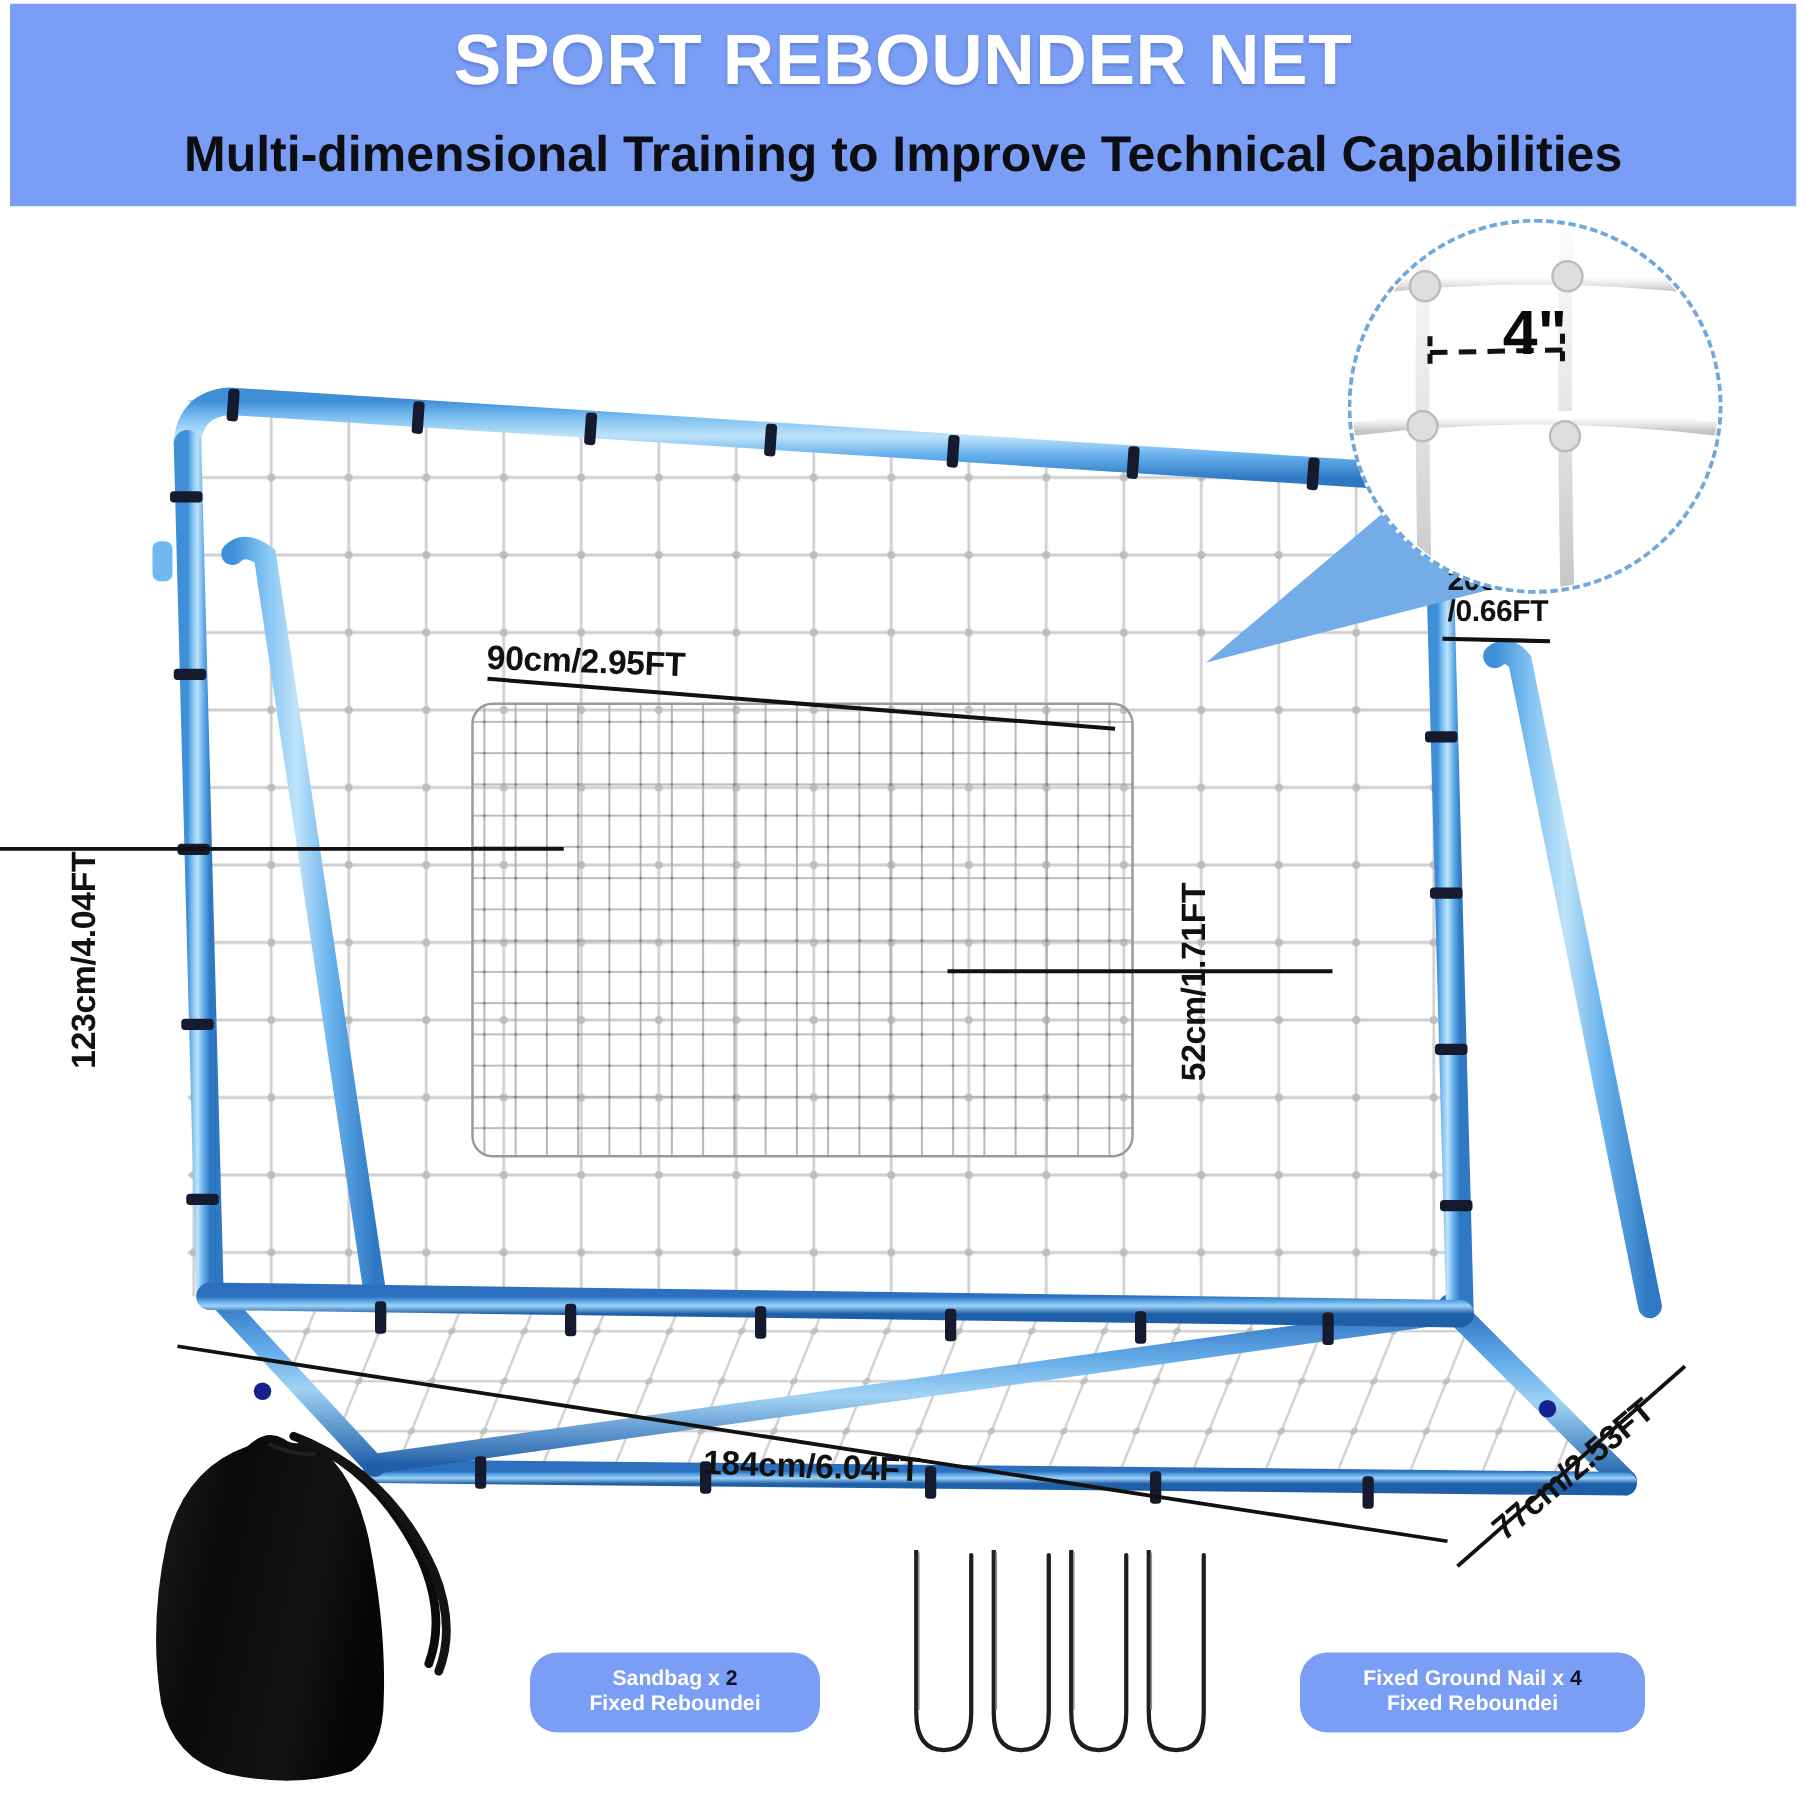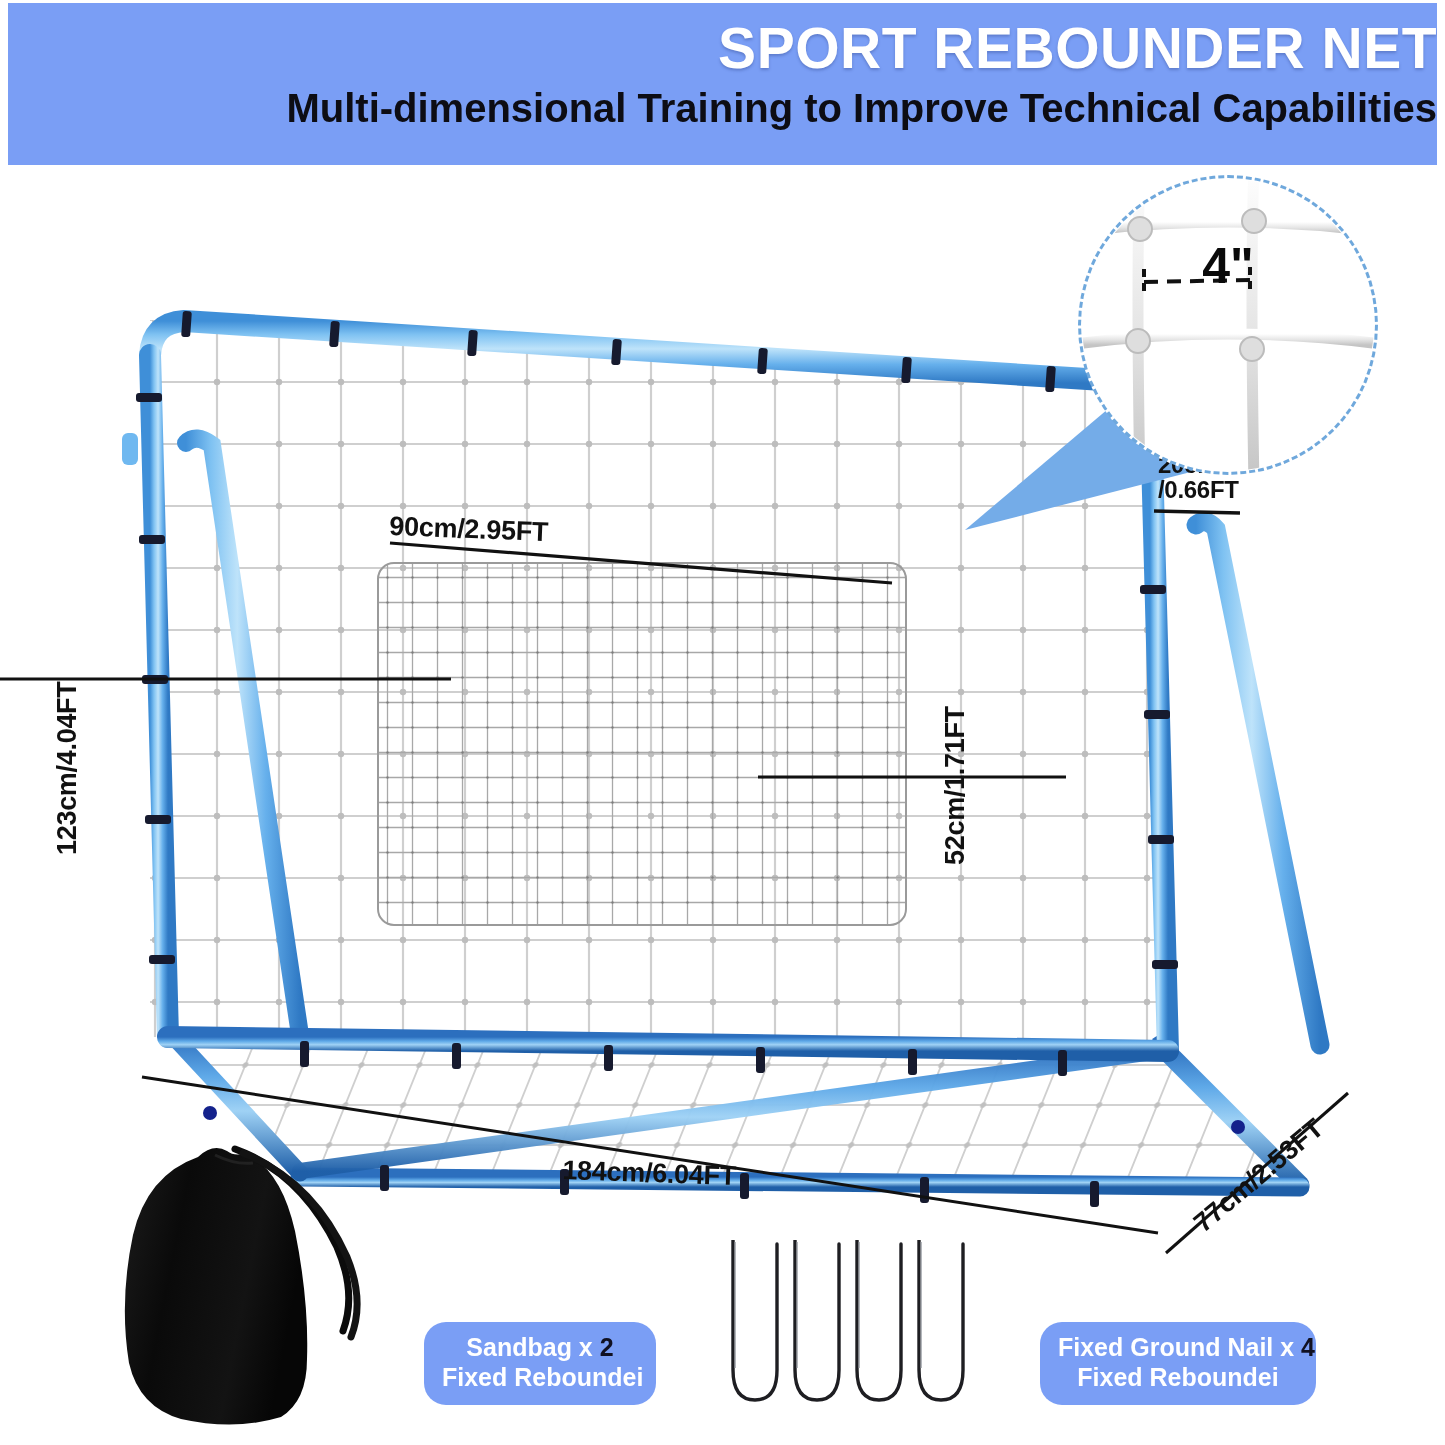--- a/index.html
+++ b/index.html
@@ -17,36 +17,36 @@
     height: 1445px;
     background: #ffffff;
   }
 
   
   #header-banner {
     position: absolute;
     left: 8px; top: 3px;
     width: 1429px; height: 162px;
     background: #7A9EF5;
-    text-align: right;
+    text-align: center;
     overflow: hidden;
   }
   #header-title {
     margin: 0;
     padding-top: 16px;
     font-size: 57px;
     font-weight: bold;
     color: #ffffff;
     letter-spacing: 0.5px;
     line-height: 1.05;
     white-space: nowrap;
     text-shadow: 0 2px 3px rgba(40,60,130,0.35);
   }
   #header-subtitle {
-    margin: 0;
+    margin: 16px;
     padding-top: 8px;
     font-size: 40px;
     font-weight: bold;
     color: #0d0d14;
     line-height: 1.05;
     white-space: nowrap;
   }
 
   
   .abs { position: absolute; }
@@ -90,21 +90,21 @@
     color: #0a0a0a;
     z-index: 4;
   }
 
   
   .pill {
     position: absolute;
     background: #7A9EF5;
     border-radius: 22px;
     color: #ffffff;
-    font-size: 25px;
+    font-size: 17px;
     font-weight: bold;
     text-align: center;
     line-height: 1.18;
     padding: 11px 18px 13px 18px;
     white-space: nowrap;
   }
   .pill .count { color: #111122; }
 
   
   #sandbag { position: absolute; left: 85px; top: 1135px; width: 295px; height: 305px; }

